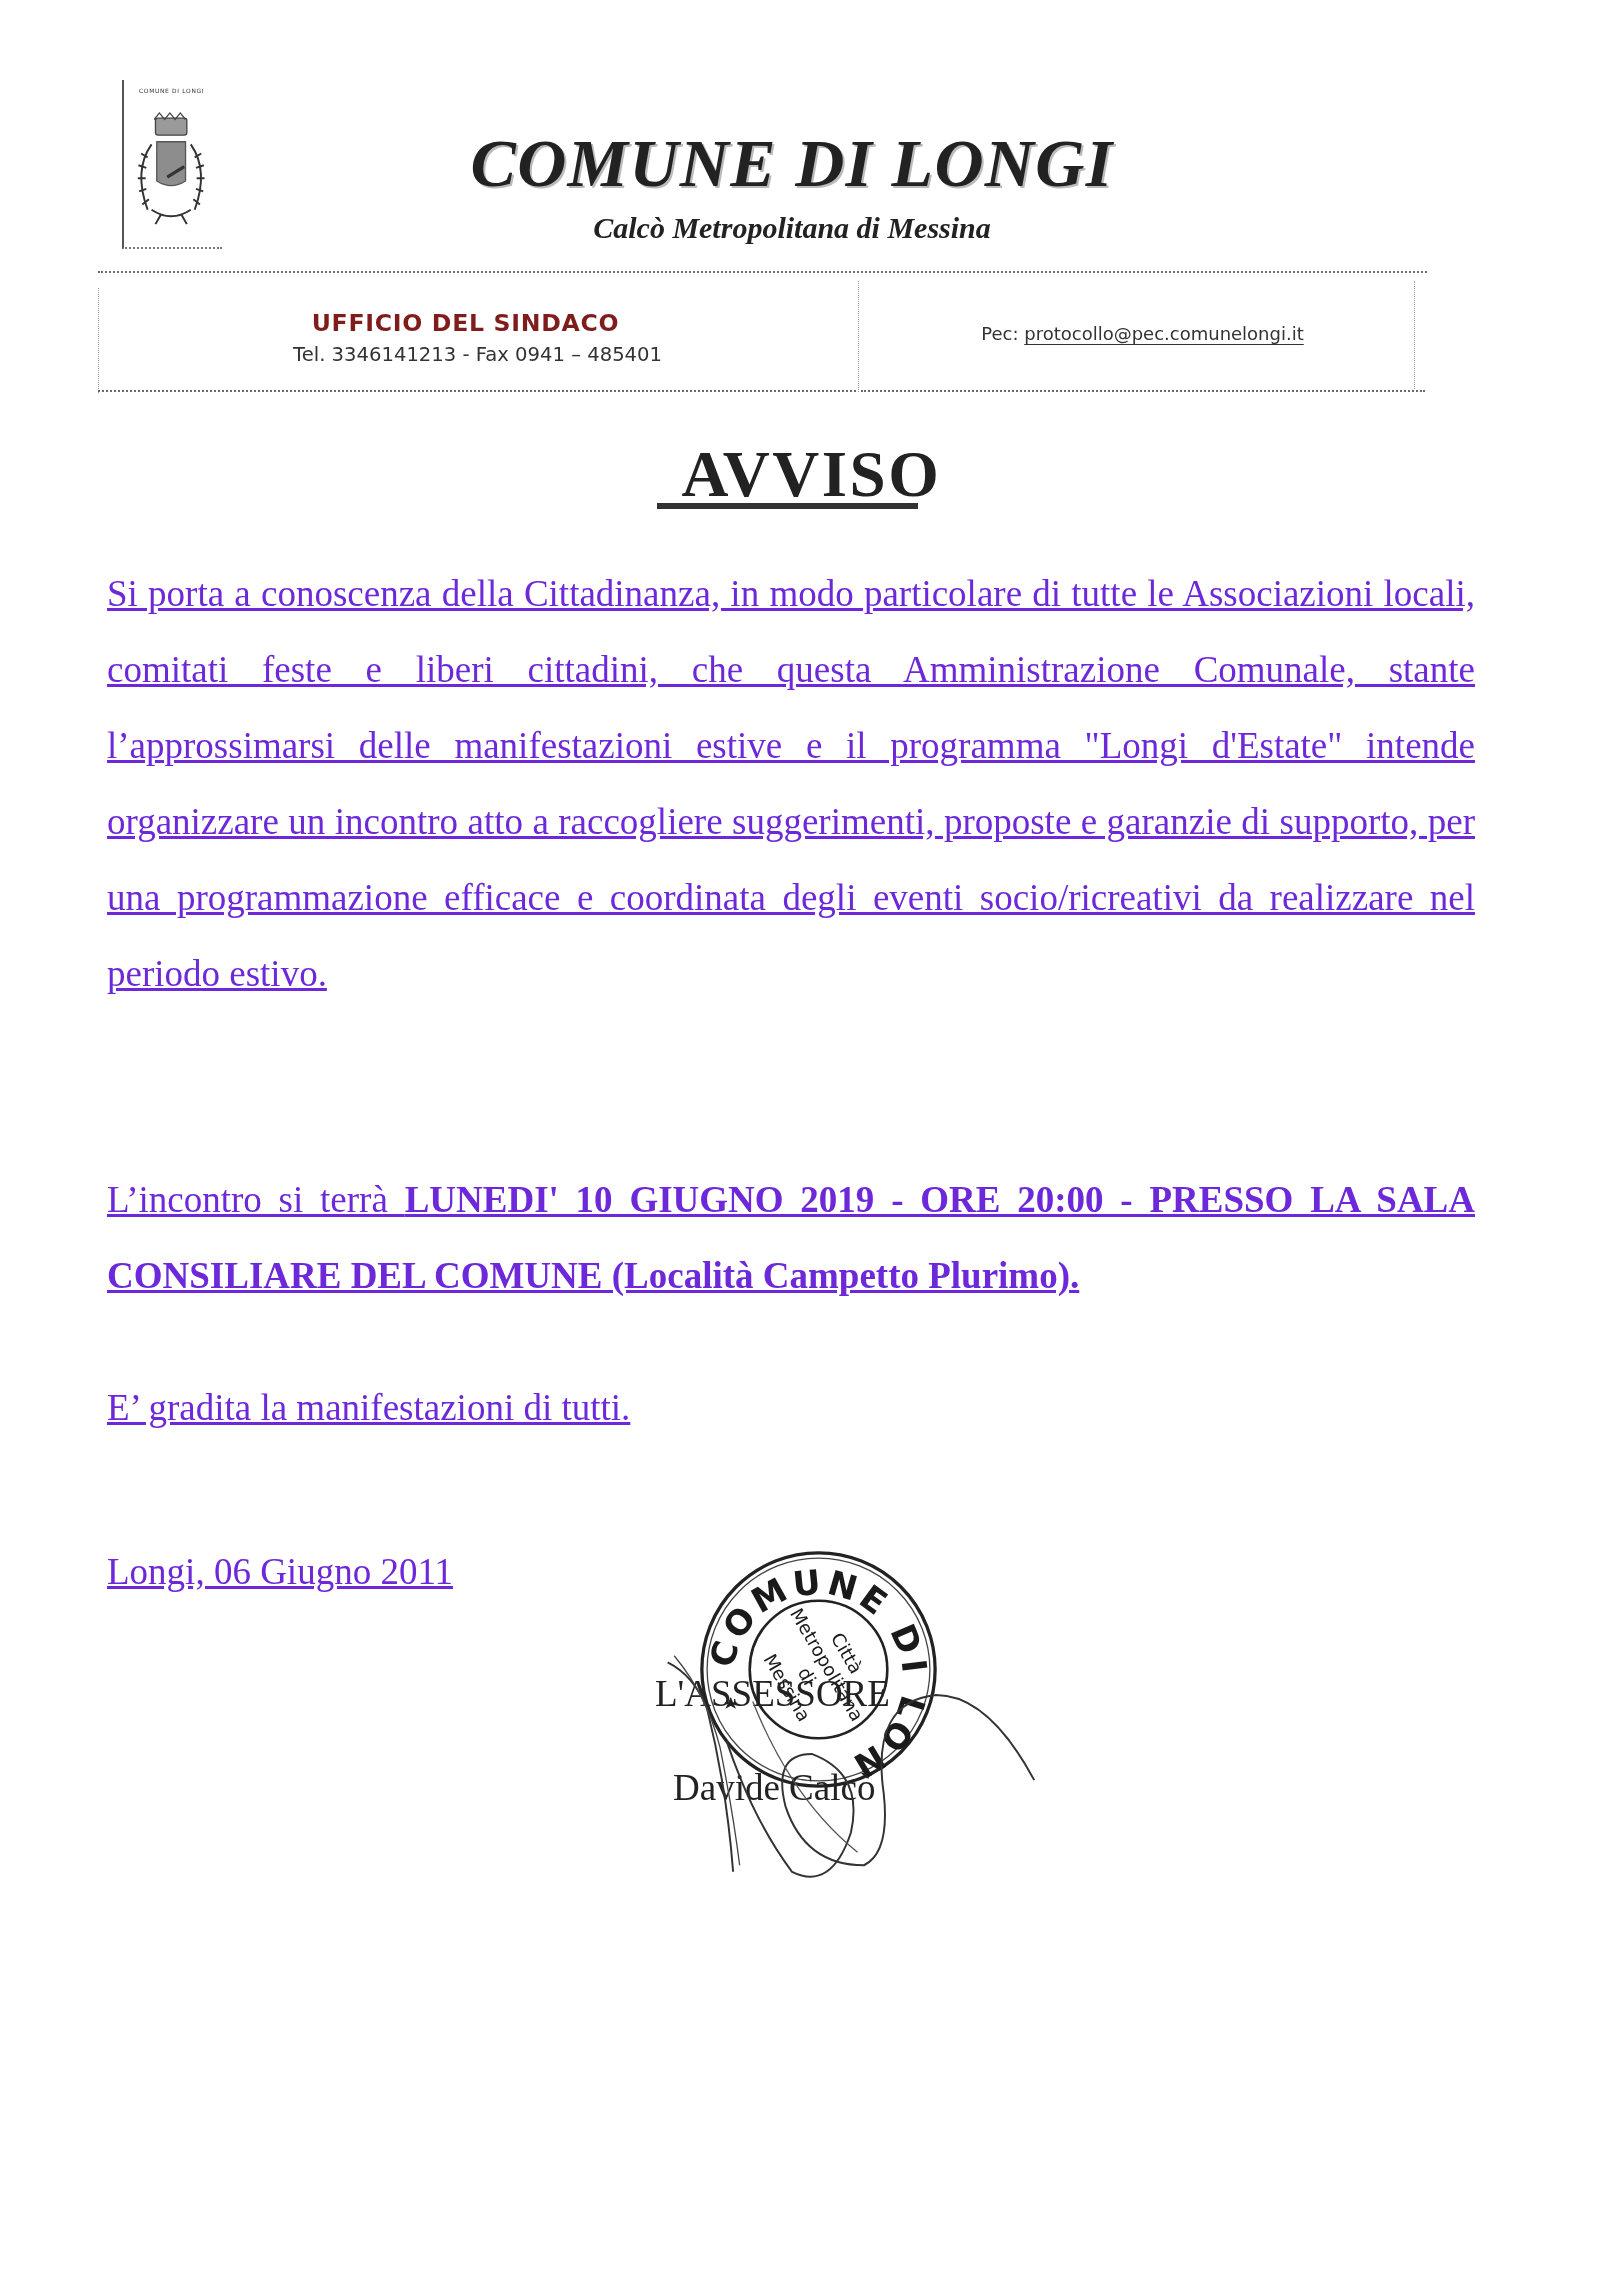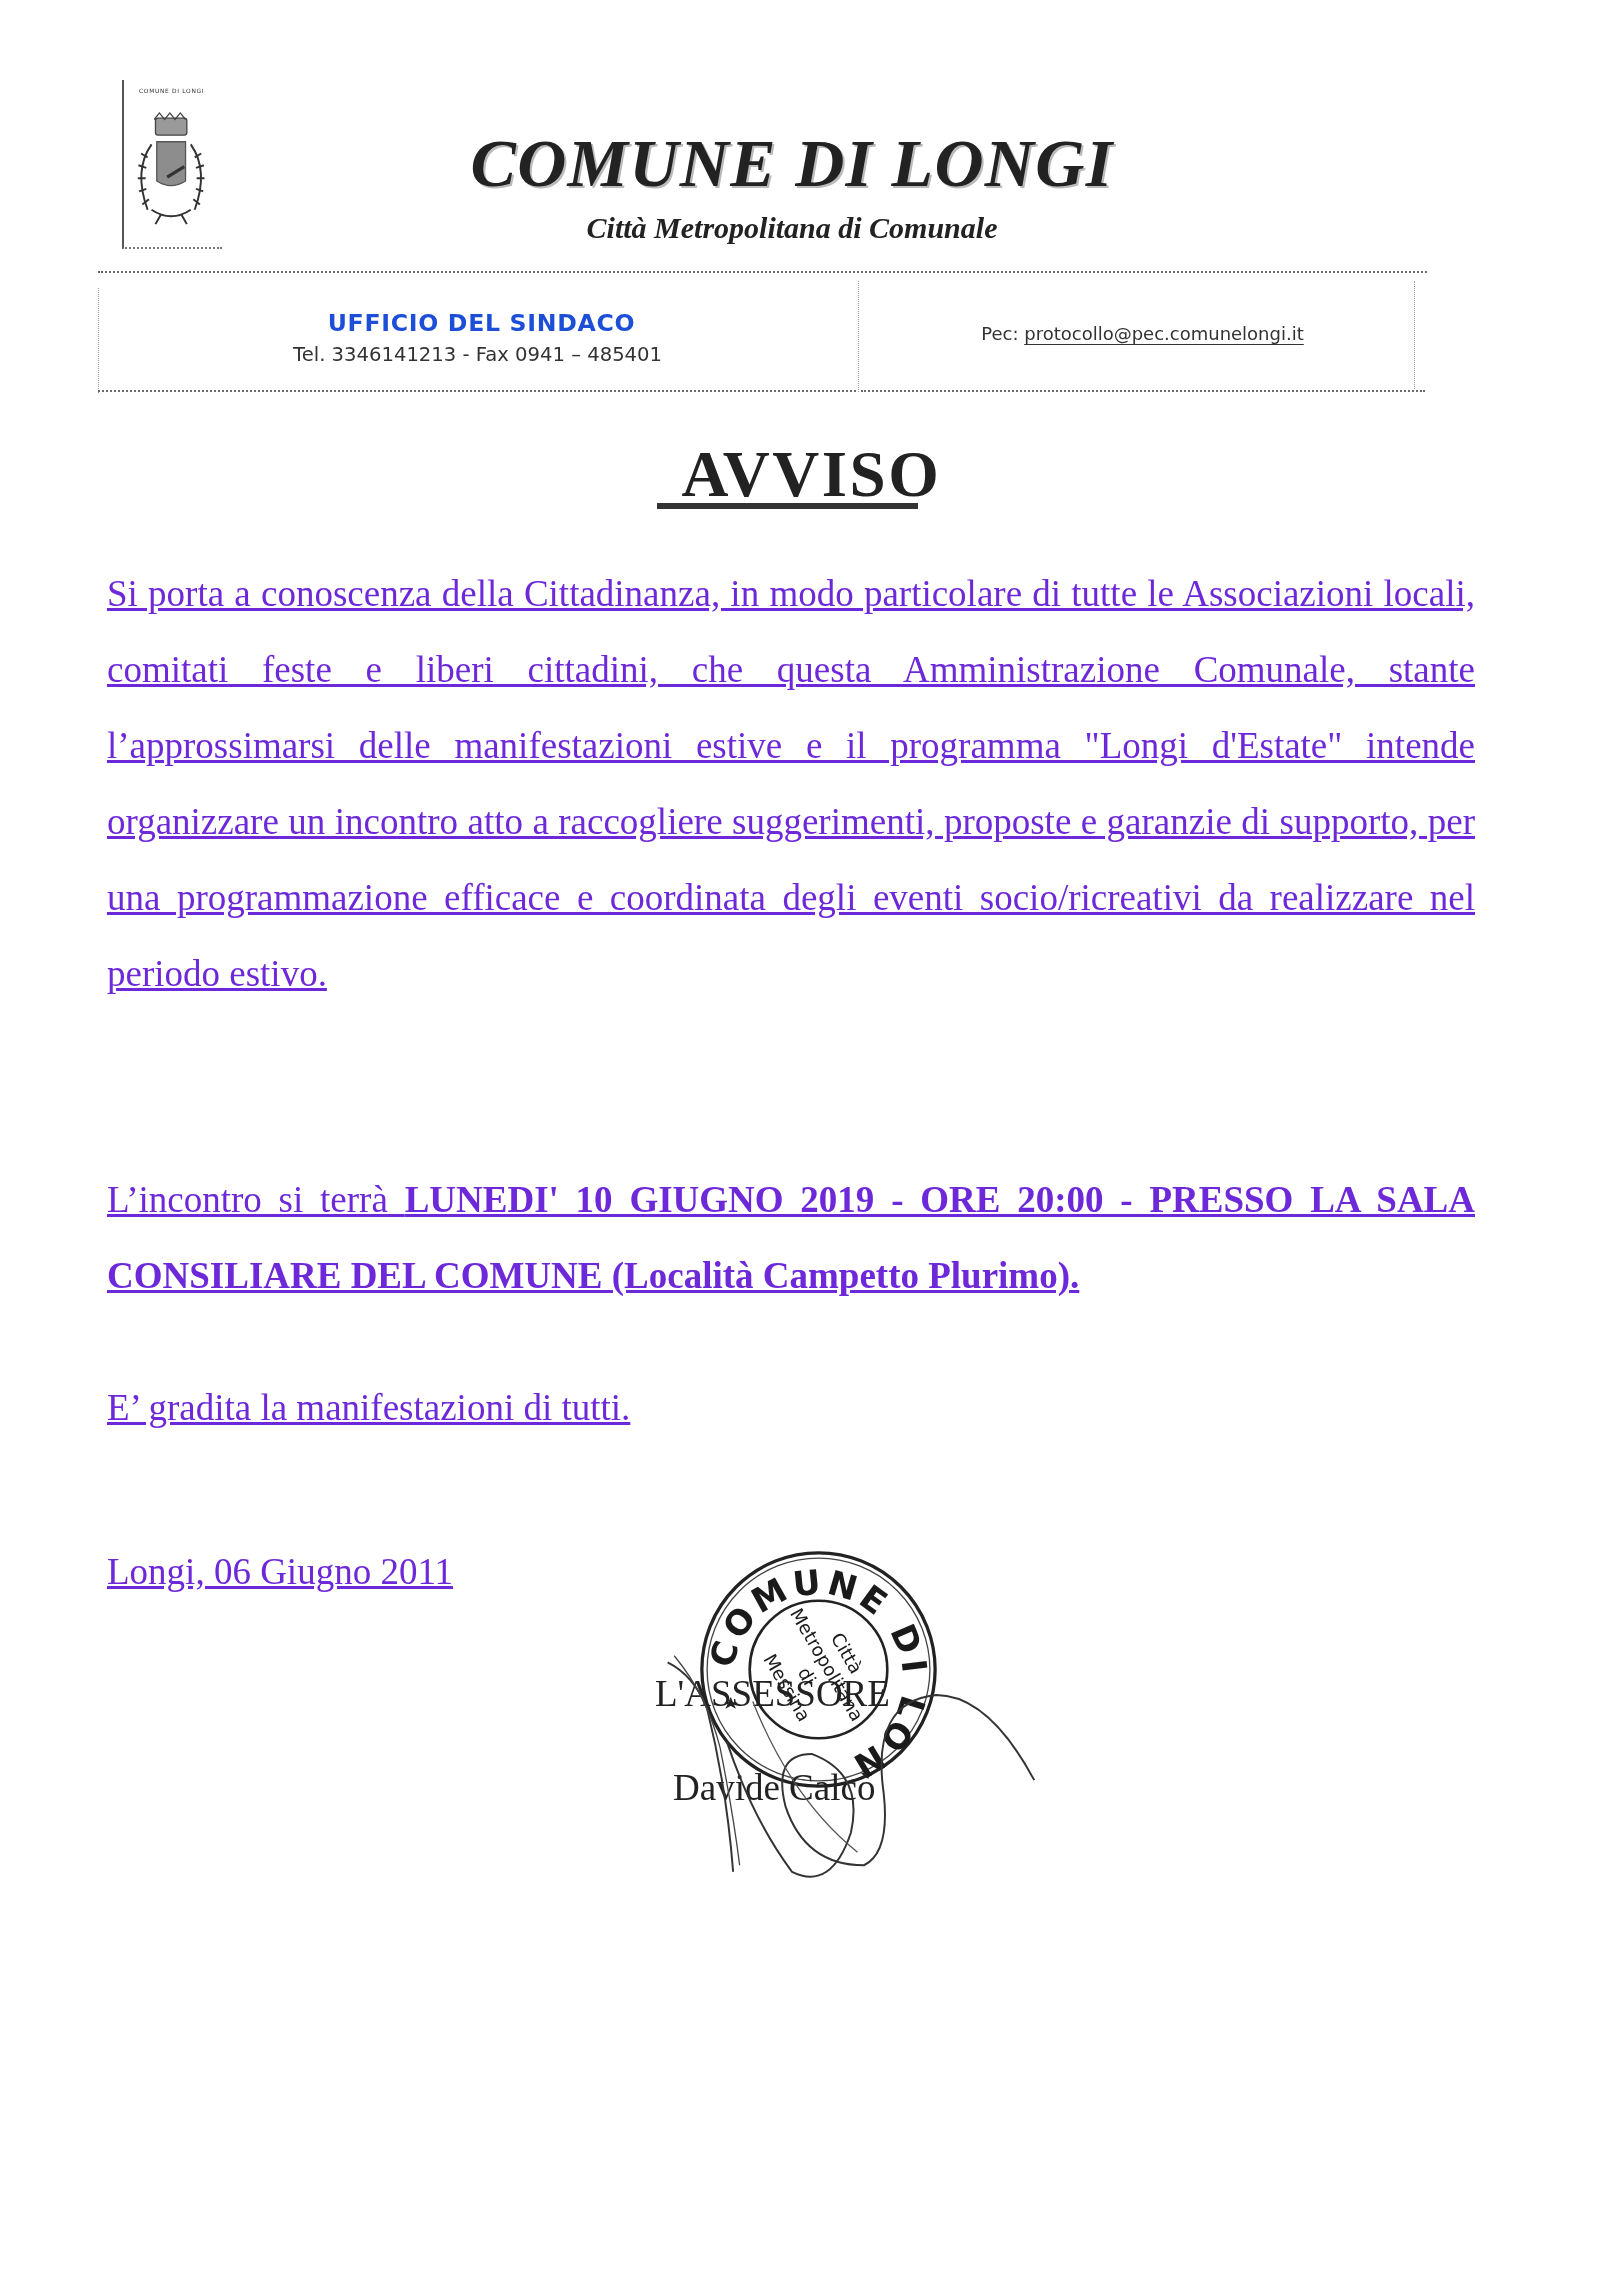--- a/index.html
+++ b/index.html
@@ -18,21 +18,21 @@
   
   .rule { height: 0; border-top: 2px dotted #6a6a6a; }
   .rule-top { left: 98px; top: 271px; width: 1329px; }
   .rule-bottom-l { left: 98px; top: 390px; width: 758px; }
   .rule-bottom-r { left: 861px; top: 390px; width: 564px; }
   .vline { width: 0; border-left: 1.3px dotted #999; }
   .vline-l { left: 98px; top: 288px; height: 105px; }
   .vline-mid { left: 858px; top: 281px; height: 111px; }
   .vline-r { left: 1414px; top: 281px; height: 108px; }
 
-  .office-name { left: 102px; width: 759px; top: 309px; text-align: center; font-family: "DejaVu Sans", sans-serif; font-weight: bold; font-size: 23.6px; color: #1d4ed8; letter-spacing: 0.7px; }
+  .office-name { left: 86px; width: 759px; top: 309px; text-align: center; font-family: "DejaVu Sans", sans-serif; font-weight: bold; font-size: 23.6px; color: #7f1d1d; letter-spacing: 0.7px; }
   .office-contacts { left: 98px; width: 759px; top: 343px; text-align: center; font-family: "DejaVu Sans", sans-serif; font-size: 19.6px; color: #333; }
   .pec { left: 861px; width: 563px; top: 323px; text-align: center; font-family: "DejaVu Sans", sans-serif; font-size: 18px; color: #333; }
   .pec-link { text-decoration: underline; text-underline-offset: 3.9px; }
 
   
   .avviso { left: 0; width: 1623px; top: 437px; text-align: center; font-family: Liberation Serif, serif; font-weight: bold; font-size: 65px; letter-spacing: 2.6px; color: #222; }
   .avviso-underline { left: 657px; top: 503px; width: 261px; height: 5.9px; background: #333; }
 
   
   .body-text { font-family: "Liberation Serif", serif; font-size: 37px; color: #6d28d9; text-decoration: underline; }
@@ -67,21 +67,21 @@
 
     <path d="M96 60 q28 40 6 100" fill="none" stroke="#333" stroke-width="3"></path>
     <path d="M102 80 l10 -6 M104 96 l12 -4 M105 112 l12 0 M104 128 l11 4 M100 144 l10 8" stroke="#333" stroke-width="3"></path>
 
     <path d="M36 160 q30 20 60 0" fill="none" stroke="#333" stroke-width="3"></path>
     <path d="M50 168 l-8 14 M82 168 l8 14" stroke="#333" stroke-width="3"></path>
   </svg>
 </div>
 
 <div class="abs title">COMUNE DI LONGI</div>
-<div class="abs subtitle">Città Metropolitana di Comunale</div>
+<div class="abs subtitle">Calcò Metropolitana di Messina</div>
 
 <div class="abs rule rule-top"></div>
 <div class="abs vline vline-l"></div>
 <div class="abs vline vline-mid"></div>
 <div class="abs vline vline-r"></div>
 <div class="abs rule rule-bottom-l"></div>
 <div class="abs rule rule-bottom-r"></div>
 
 <div class="abs office-name">UFFICIO DEL SINDACO</div>
 <div class="abs office-contacts">Tel. 3346141213 - Fax 0941 – 485401</div>

